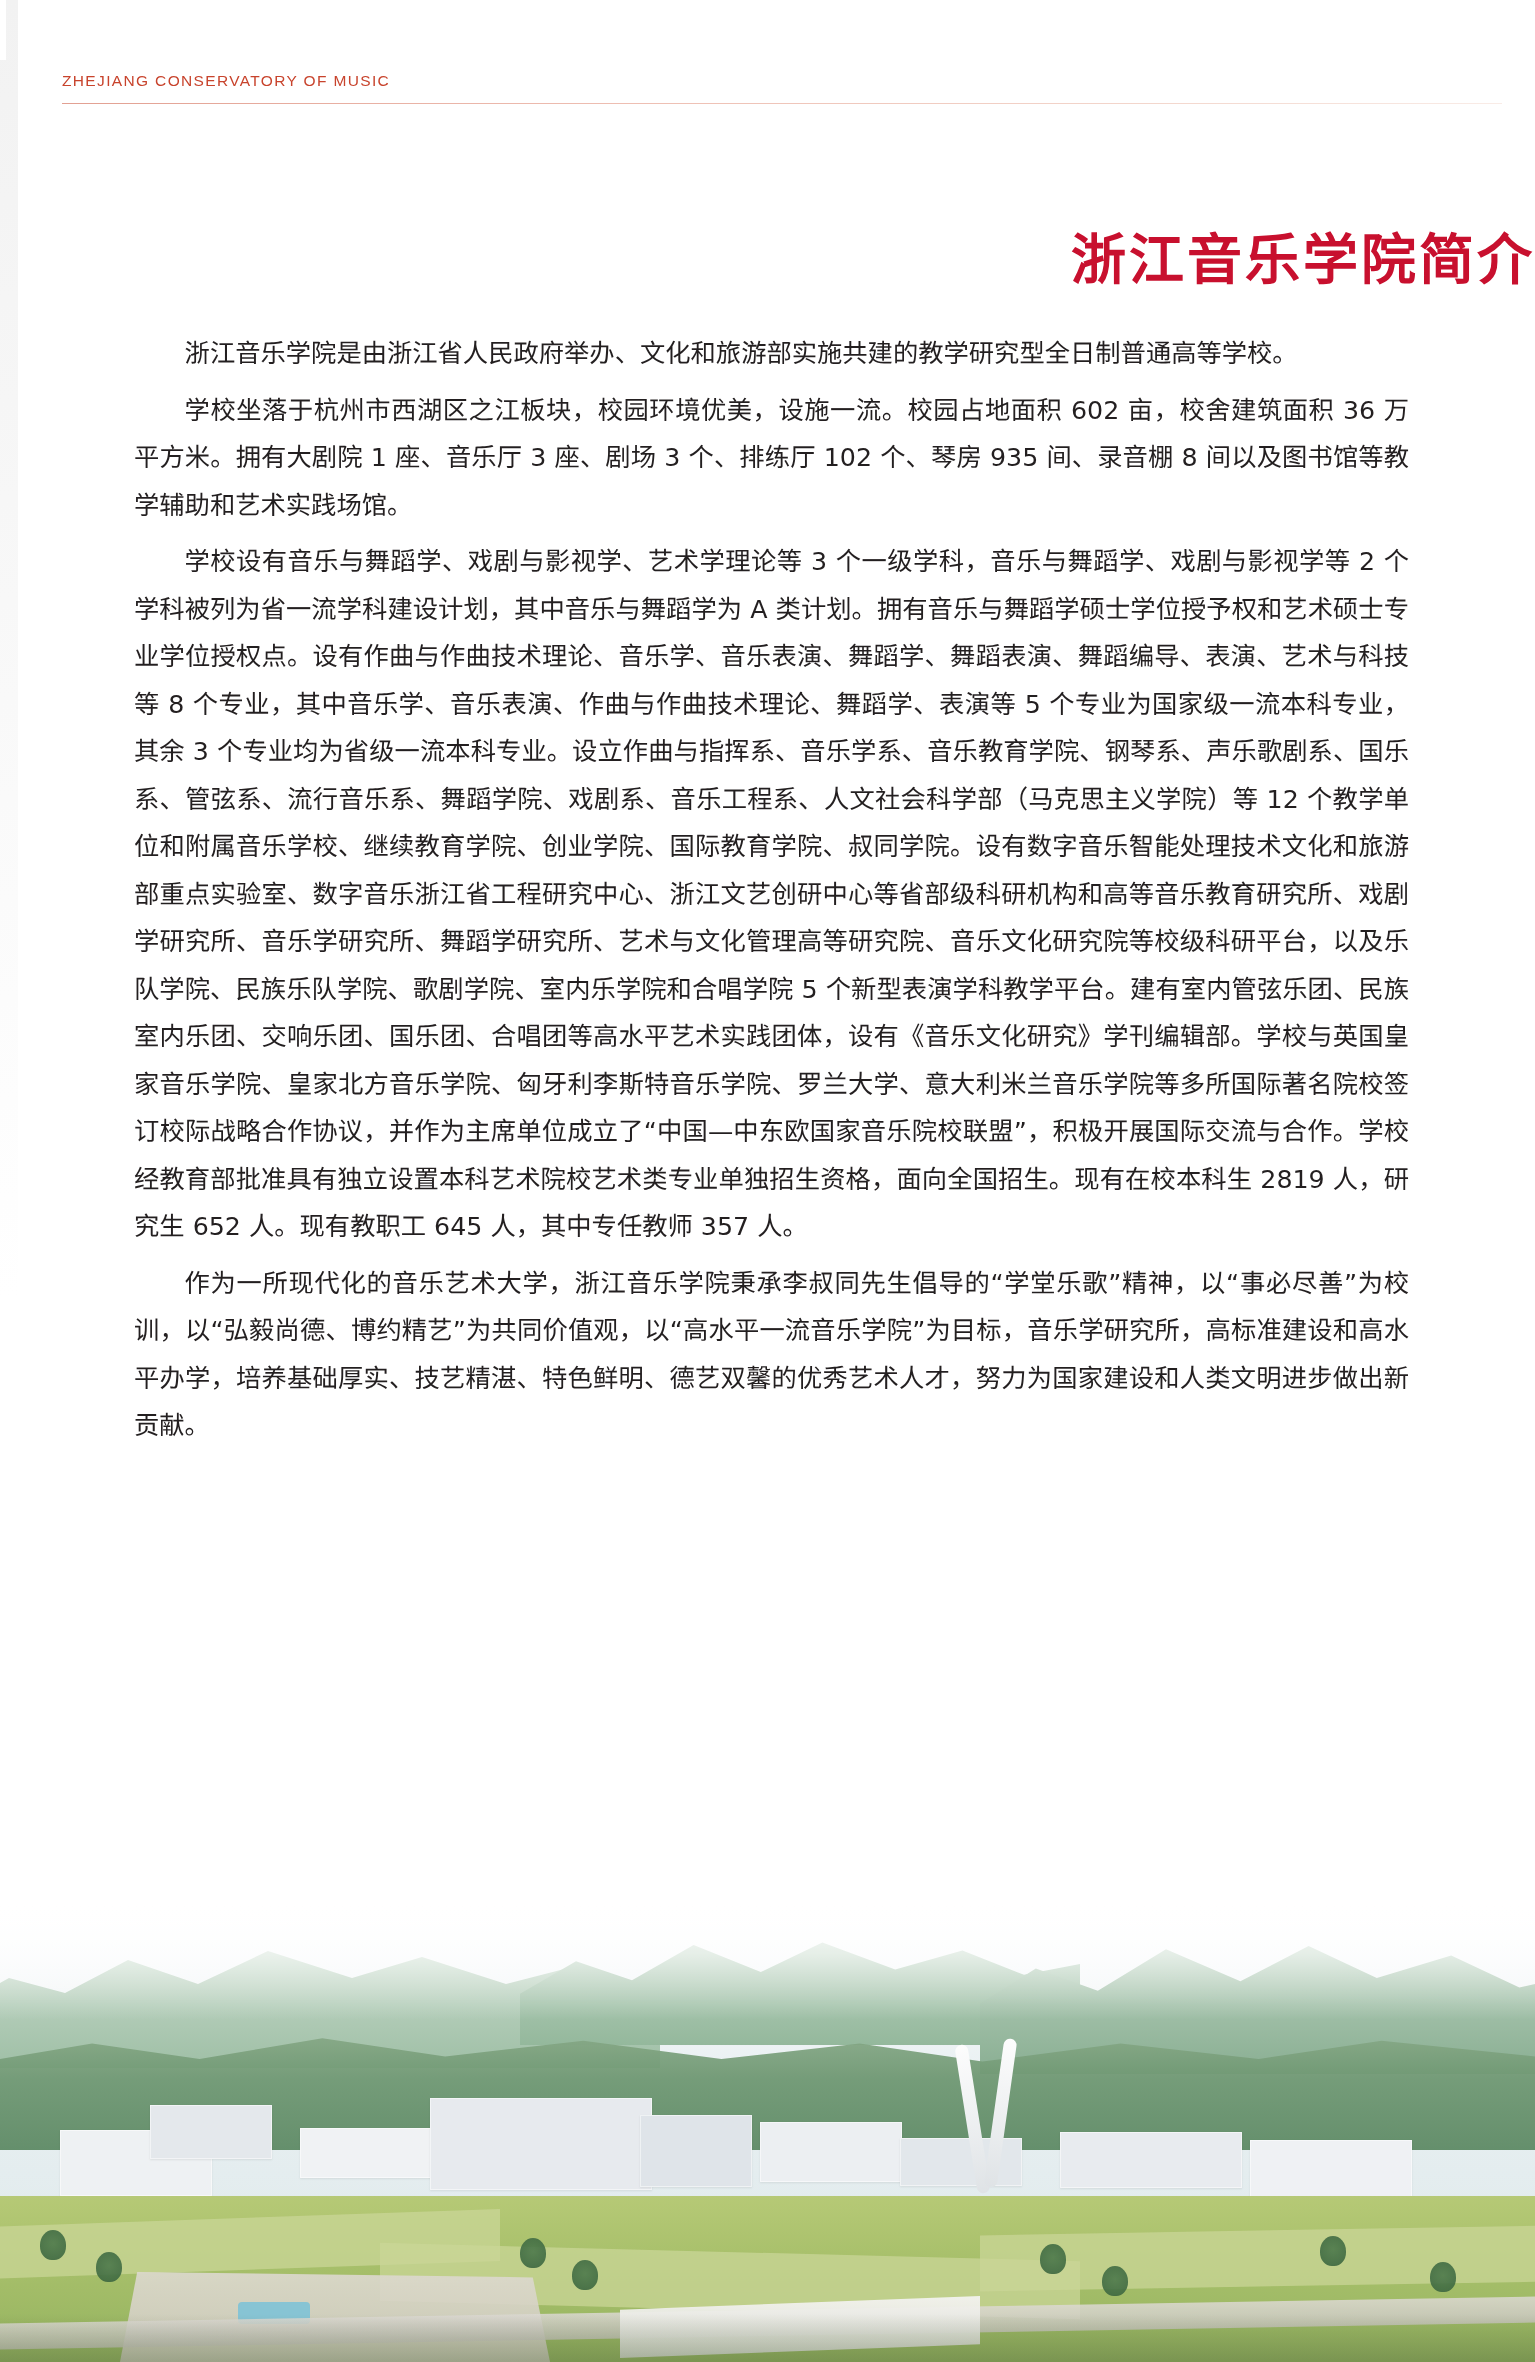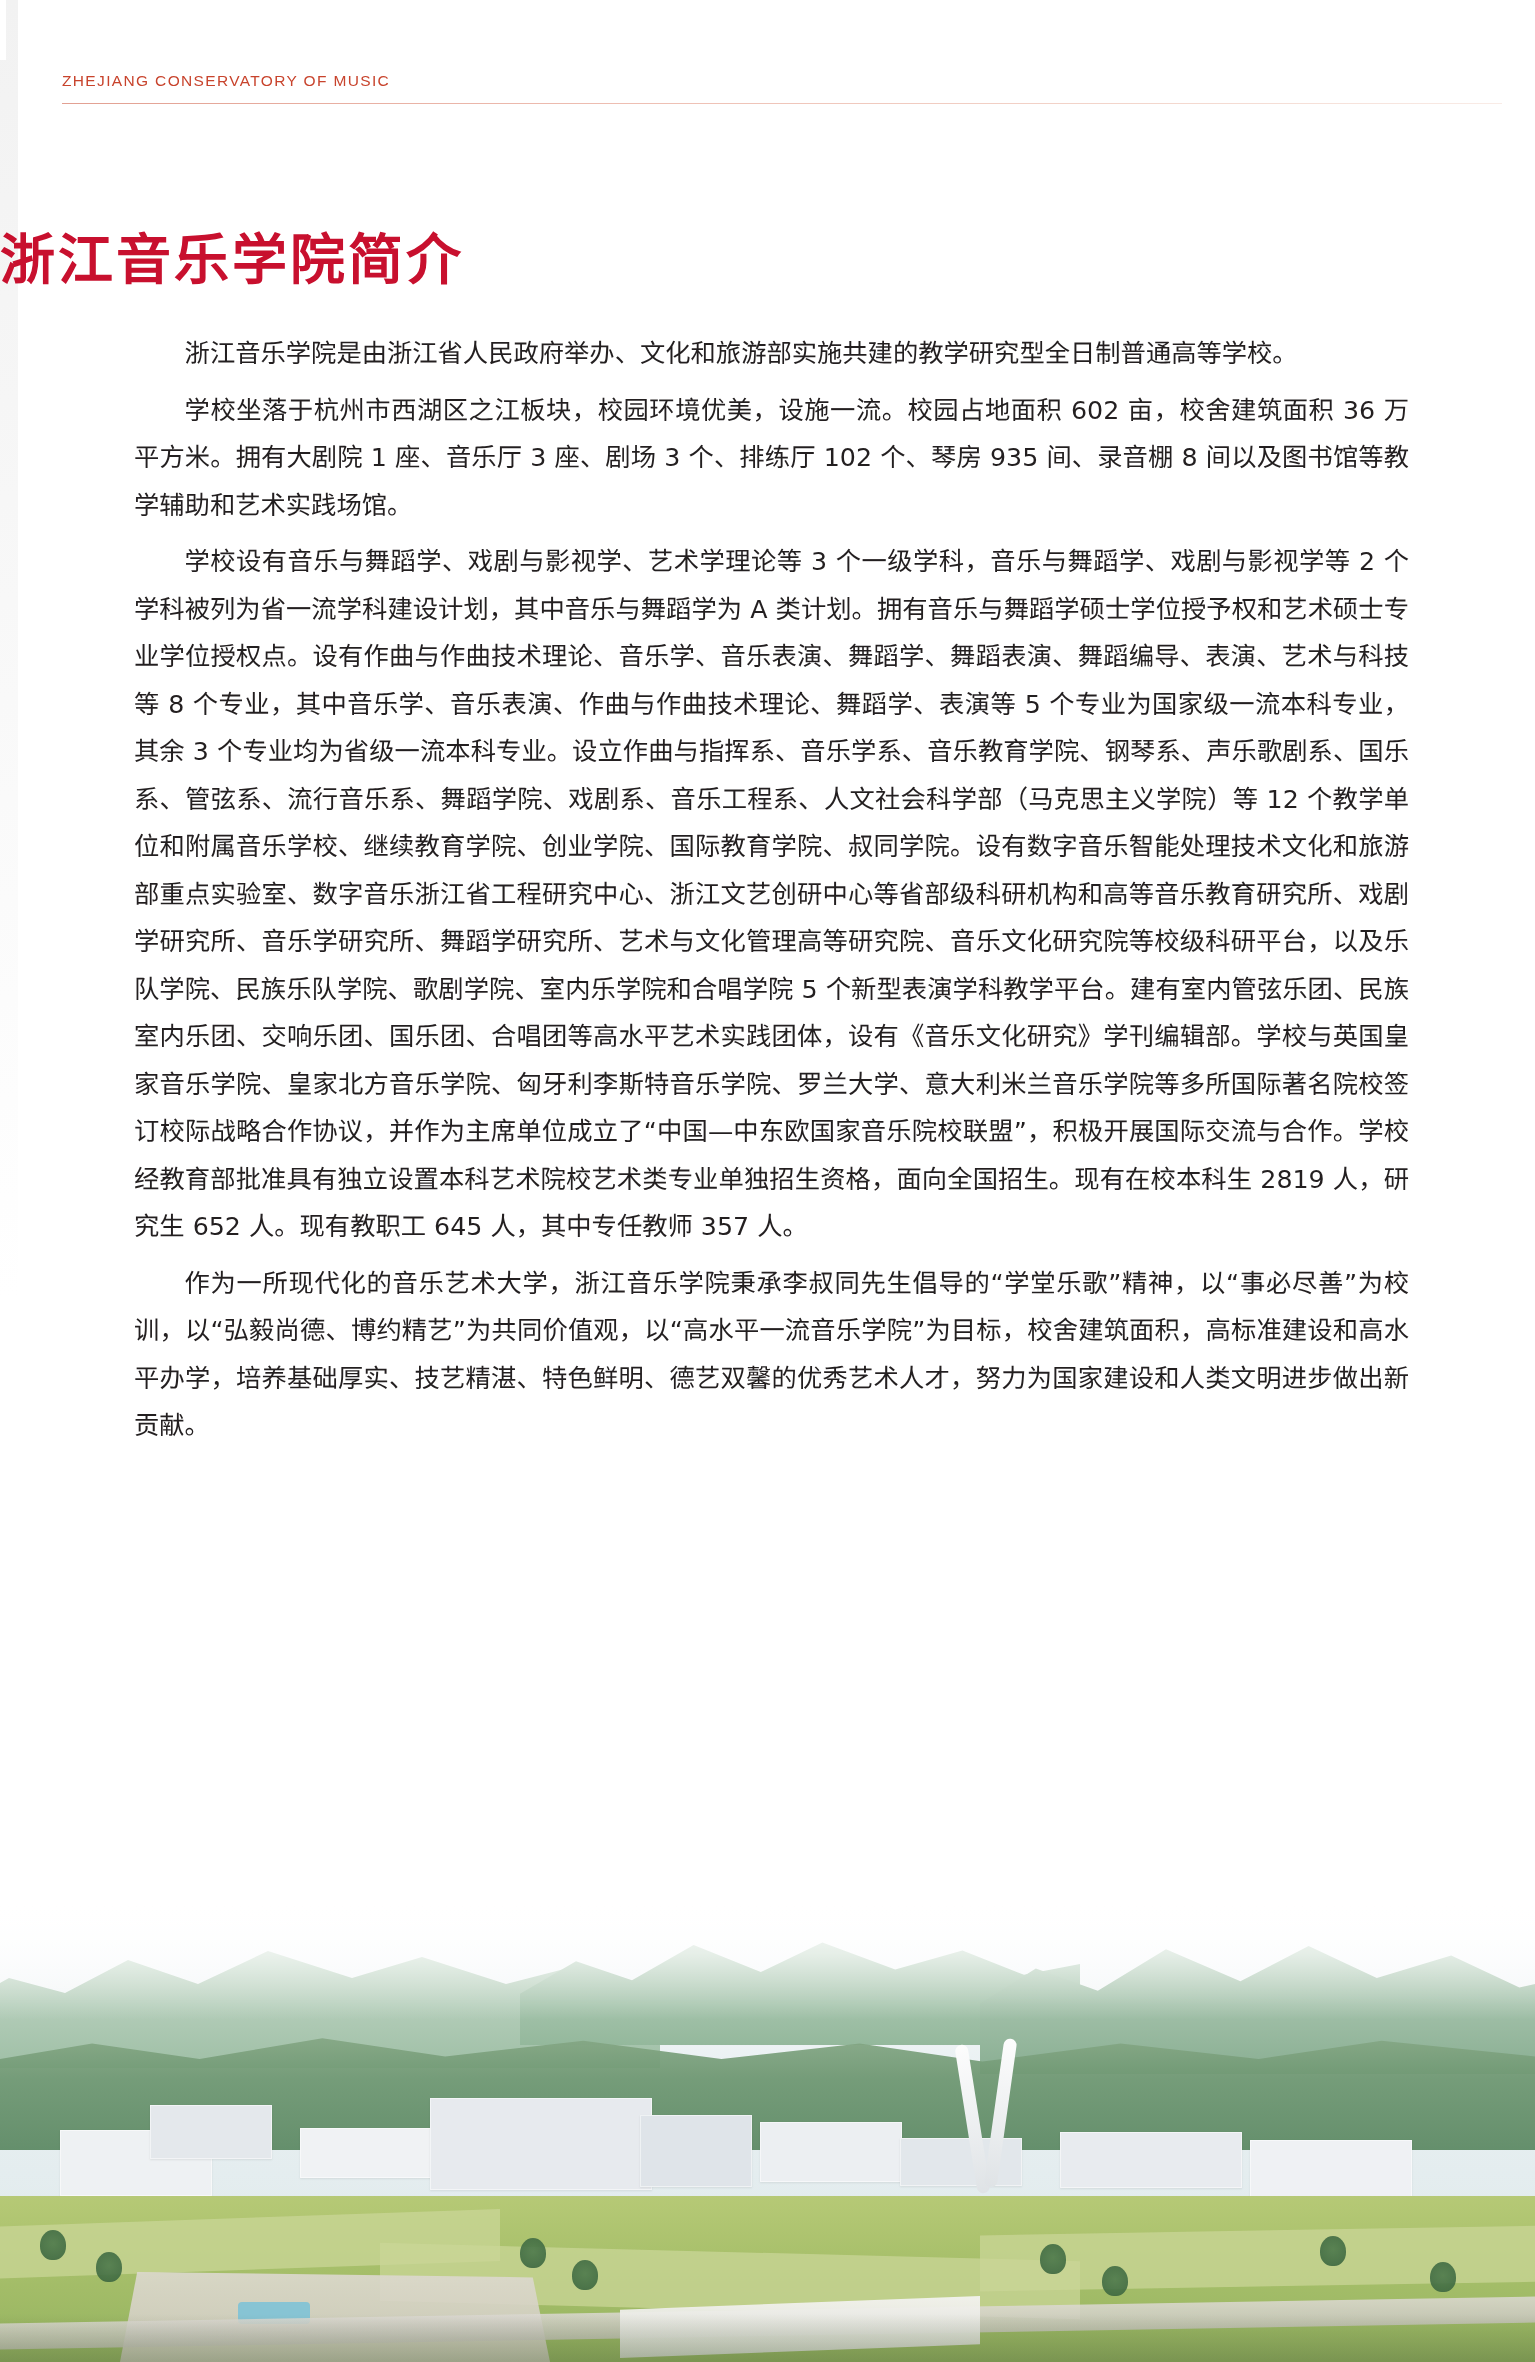--- a/index.html
+++ b/index.html
@@ -55,21 +55,21 @@
     height: 1px;
     background: linear-gradient(90deg, #e2a092 0%, #eebfb3 40%, #f3d6cc 75%, #f9ece7 100%);
   }
 
   
   .page-title {
     position: absolute;
     top: 178px;
     left: 0;
     width: 1535px;
-    text-align: left;
+    text-align: right;
     font-family: "DejaVu Sans", sans-serif;
     font-weight: bold;
     font-size: 55px;
     letter-spacing: 3px;
     color: #c8102e;
   }
 
   
   .body-copy {
     position: absolute;
@@ -229,21 +229,21 @@
   <div class="label">ZHEJIANG CONSERVATORY OF MUSIC</div>
 </div>
 <div class="header-rule"></div>
 
 <h1 class="page-title">浙江音乐学院简介</h1>
 
 <div class="body-copy">
   <p>浙江音乐学院是由浙江省人民政府举办、文化和旅游部实施共建的教学研究型全日制普通高等学校。</p>
   <p>学校坐落于杭州市西湖区之江板块，校园环境优美，设施一流。校园占地面积 602 亩，校舍建筑面积 36 万平方米。拥有大剧院 1 座、音乐厅 3 座、剧场 3 个、排练厅 102 个、琴房 935 间、录音棚 8 间以及图书馆等教学辅助和艺术实践场馆。</p>
   <p>学校设有音乐与舞蹈学、戏剧与影视学、艺术学理论等 3 个一级学科，音乐与舞蹈学、戏剧与影视学等 2 个学科被列为省一流学科建设计划，其中音乐与舞蹈学为 A 类计划。拥有音乐与舞蹈学硕士学位授予权和艺术硕士专业学位授权点。设有作曲与作曲技术理论、音乐学、音乐表演、舞蹈学、舞蹈表演、舞蹈编导、表演、艺术与科技等 8 个专业，其中音乐学、音乐表演、作曲与作曲技术理论、舞蹈学、表演等 5 个专业为国家级一流本科专业，其余 3 个专业均为省级一流本科专业。设立作曲与指挥系、音乐学系、音乐教育学院、钢琴系、声乐歌剧系、国乐系、管弦系、流行音乐系、舞蹈学院、戏剧系、音乐工程系、人文社会科学部（马克思主义学院）等 12 个教学单位和附属音乐学校、继续教育学院、创业学院、国际教育学院、叔同学院。设有数字音乐智能处理技术文化和旅游部重点实验室、数字音乐浙江省工程研究中心、浙江文艺创研中心等省部级科研机构和高等音乐教育研究所、戏剧学研究所、音乐学研究所、舞蹈学研究所、艺术与文化管理高等研究院、音乐文化研究院等校级科研平台，以及乐队学院、民族乐队学院、歌剧学院、室内乐学院和合唱学院 5 个新型表演学科教学平台。建有室内管弦乐团、民族室内乐团、交响乐团、国乐团、合唱团等高水平艺术实践团体，设有《音乐文化研究》学刊编辑部。学校与英国皇家音乐学院、皇家北方音乐学院、匈牙利李斯特音乐学院、罗兰大学、意大利米兰音乐学院等多所国际著名院校签订校际战略合作协议，并作为主席单位成立了“中国—中东欧国家音乐院校联盟”，积极开展国际交流与合作。学校经教育部批准具有独立设置本科艺术院校艺术类专业单独招生资格，面向全国招生。现有在校本科生 2819 人，研究生 652 人。现有教职工 645 人，其中专任教师 357 人。</p>
-  <p>作为一所现代化的音乐艺术大学，浙江音乐学院秉承李叔同先生倡导的“学堂乐歌”精神，以“事必尽善”为校训，以“弘毅尚德、博约精艺”为共同价值观，以“高水平一流音乐学院”为目标，校舍建筑面积，高标准建设和高水平办学，培养基础厚实、技艺精湛、特色鲜明、德艺双馨的优秀艺术人才，努力为国家建设和人类文明进步做出新贡献。</p>
+  <p>作为一所现代化的音乐艺术大学，浙江音乐学院秉承李叔同先生倡导的“学堂乐歌”精神，以“事必尽善”为校训，以“弘毅尚德、博约精艺”为共同价值观，以“高水平一流音乐学院”为目标，音乐学研究所，高标准建设和高水平办学，培养基础厚实、技艺精湛、特色鲜明、德艺双馨的优秀艺术人才，努力为国家建设和人类文明进步做出新贡献。</p>
 </div>
 
 <div class="photo" aria-hidden="true">
   <div class="sky"></div>
   <div class="ridge r1"></div>
   <div class="ridge r2"></div>
   <div class="ridge r3"></div>
   <div class="treeband"></div>
 
   <div class="bldg b1"></div>

